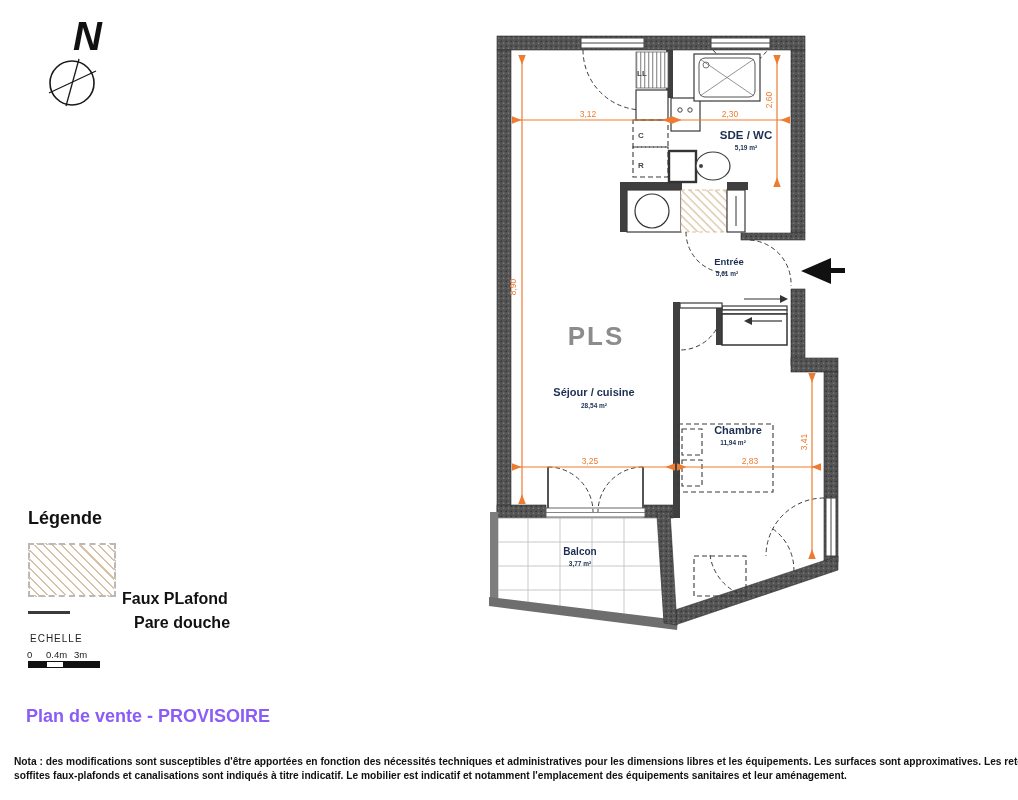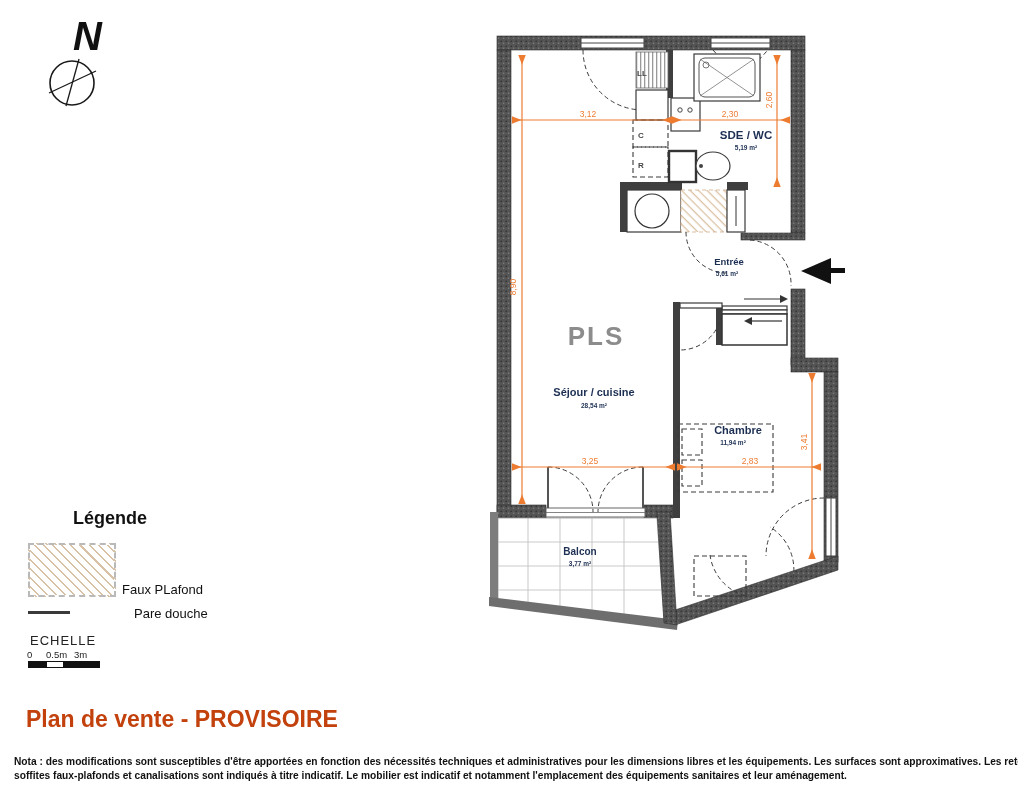--- a/index.html
+++ b/index.html
@@ -12,30 +12,30 @@
   .arc{fill:none;stroke:#3c3c3c;stroke-width:1;stroke-dasharray:4.5 3;}
   .dim{stroke:#ED7C31;stroke-width:1.2;}
   .dimtxt{fill:#ED7C31;font-size:8.5px;text-anchor:middle;}
   .roomname{fill:#1c2f52;font-weight:bold;text-anchor:middle;}
   .areatxt{fill:#1c2f52;font-weight:bold;font-size:6.5px;text-anchor:middle;}
   .appl{fill:#444;font-weight:bold;font-size:8px;}
   .abs{position:absolute;}
   .legend-title{font-size:18px;font-weight:bold;color:#111;}
   .hatchbox{width:84px;height:50px;border:2px dashed #b9b9b9;
     background:repeating-linear-gradient(45deg,#fff 0 5px,#d9c1a6 5px 6.5px);}
-  .leglabel{font-size:13px;font-weight:normal;color:#111;}
+  .leglabel{font-size:16px;font-weight:bold;color:#111;margin-top:8px;}
   .pareline{width:42px;height:3px;background:#3a3a3a;}
-  .echelle{font-size:13px;color:#222;letter-spacing:1px;}
+  .echelle{font-size:10px;color:#222;letter-spacing:1px;}
   .scalenum{font-size:9.5px;color:#222;}
   .scalebar{display:flex;border:1px solid #111;height:5px;width:70px;}
   .seg{height:100%;}
   .seg.b1{width:18px;background:#111;}
   .seg.w1{width:16px;background:#fff;border-right:1px solid #111;}
   .seg.b2{width:36px;background:#111;}
-  .doc-title{font-size:23px;font-weight:bold;color:#c2410c;}
+  .doc-title{font-size:18px;font-weight:bold;color:#8b5cf6;}
   .nota{font-size:10.2px;font-weight:bold;color:#111;white-space:nowrap;}
 </style>
 </head>
 <body>
 
 <svg width="1018" height="700" viewBox="0 0 1018 700" class="abs" style="left:0;top:0">
   <defs>
     <pattern id="wall" width="5" height="5" patternUnits="userSpaceOnUse">
       <rect width="5" height="5" fill="#545454"></rect>
       <circle cx="1.2" cy="1.2" r="0.8" fill="#2d2d2d"></circle>
@@ -222,28 +222,28 @@
     <text class="roomname" font-size="11" x="594" y="396">Séjour / cuisine</text>
     <text class="areatxt" x="594" y="408">28,54 m²</text>
     <text class="roomname" font-size="11" x="738" y="434">Chambre</text>
     <text class="areatxt" font-size="6" x="733" y="445">11,94 m²</text>
     <text class="roomname" font-size="10" x="580" y="555">Balcon</text>
     <text class="areatxt" font-size="6" x="580" y="566">3,77 m²</text>
   </g>
 </svg>
 
 <div>
-  <div class="abs legend-title" style="left:28px;top:508px;margin-left:45px;">Légende</div>
+  <div class="abs legend-title" style="left:28px;top:508px;">Légende</div>
   <div class="abs hatchbox" style="left:28px;top:543px;"></div>
   <div class="abs leglabel" style="left:122px;top:582px;">Faux PLafond</div>
   <div class="abs pareline" style="left:28px;top:611px;"></div>
   <div class="abs leglabel" style="left:134px;top:606px;">Pare douche</div>
   <div class="abs echelle" style="left:30px;top:633px;">ECHELLE</div>
   <div class="abs scalenum" style="left:27px;top:649px;">0</div>
-  <div class="abs scalenum" style="left:46px;top:649px;">0.5m</div>
+  <div class="abs scalenum" style="left:46px;top:649px;">0.4m</div>
   <div class="abs scalenum" style="left:74px;top:649px;">3m</div>
   <div class="abs scalebar" style="left:28px;top:661px;">
     <div class="seg b1"></div>
     <div class="seg w1"></div>
     <div class="seg b2"></div>
   </div>
 </div>
 
 <div class="abs doc-title" style="left:26px;top:706px;">Plan de vente - PROVISOIRE</div>
 <div class="abs nota" style="left:14px;top:756px;">Nota : des modifications sont susceptibles d'être apportées en fonction des nécessités techniques et administratives pour les dimensions libres et les équipements. Les surfaces sont approximatives. Les retombées,</div>

